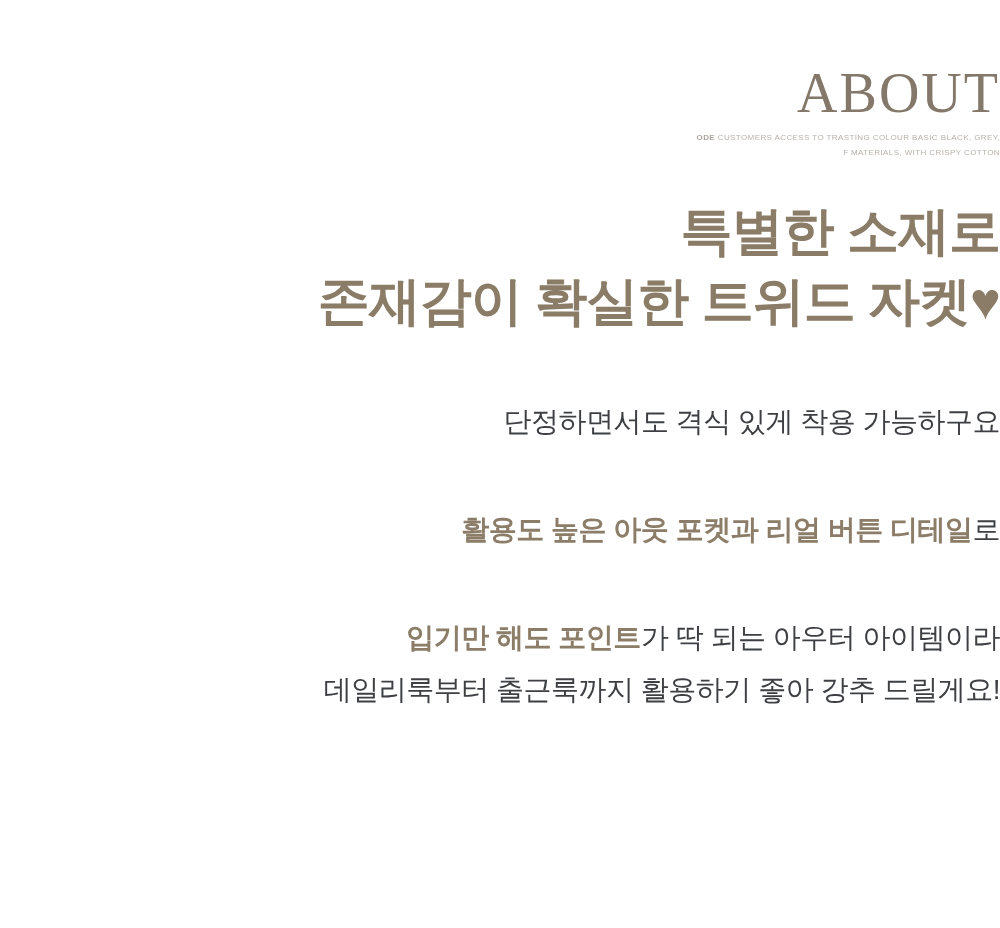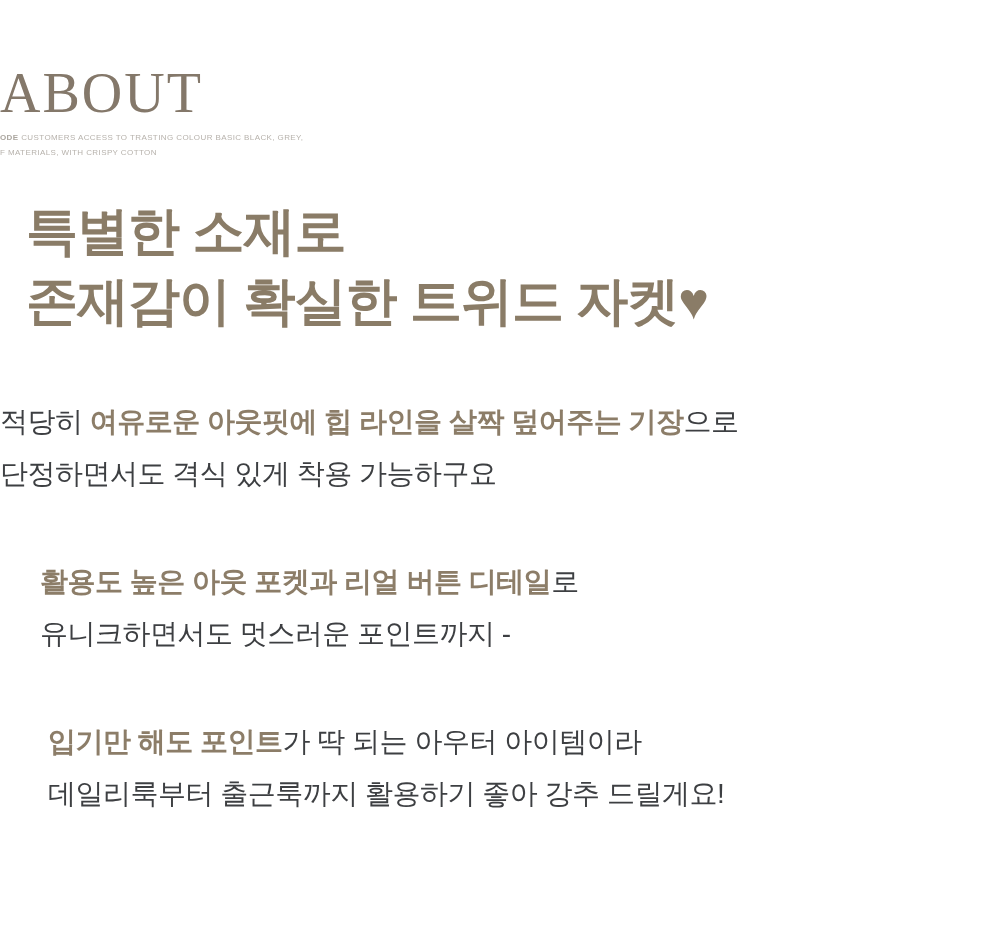--- a/index.html
+++ b/index.html
@@ -7,21 +7,21 @@
     padding: 0;
     background: #ffffff;
   }
   .page {
     position: relative;
     width: 1000px;
     height: 928px;
     margin: 0 auto;
     background: #ffffff;
     overflow: hidden;
-    text-align: left;
+    text-align: right;
     font-family: "Liberation Sans", sans-serif;
   }
 
   
   .about {
     padding-top: 64px;
   }
   .about-title {
     margin: 0;
     font-family: "Liberation Serif", "DejaVu Serif", serif;
@@ -92,27 +92,25 @@
       <span class="sub-line">F MATERIALS, WITH CRISPY COTTON</span>
     </p>
   </header>
 
   <h2 class="headline">
     <span class="hl-line">특별한 소재로</span>
     <span class="hl-line">존재감이 확실한 트위드 자켓♥</span>
   </h2>
 
   <p class="para para-1">
-    <span class="line"><span>적당히 </span><strong class="em">여유로운 아웃핏에 힙 라인을 살짝 덮어주는 기장</strong><span>으로</span></span>
     <span class="line">단정하면서도 격식 있게 착용 가능하구요</span>
   </p>
 
   <p class="para para-2">
     <span class="line"><span></span><strong class="em">활용도 높은 아웃 포켓과 리얼 버튼 디테일</strong><span>로</span></span>
-    <span class="line">유니크하면서도 멋스러운 포인트까지 -</span>
   </p>
 
   <p class="para para-3">
     <span class="line"><span></span><strong class="em">입기만 해도 포인트</strong><span>가 딱 되는 아우터 아이템이라</span></span>
     <span class="line">데일리룩부터 출근룩까지 활용하기 좋아 강추 드릴게요!</span>
   </p>
 
 </div>
 
 </body></html>

